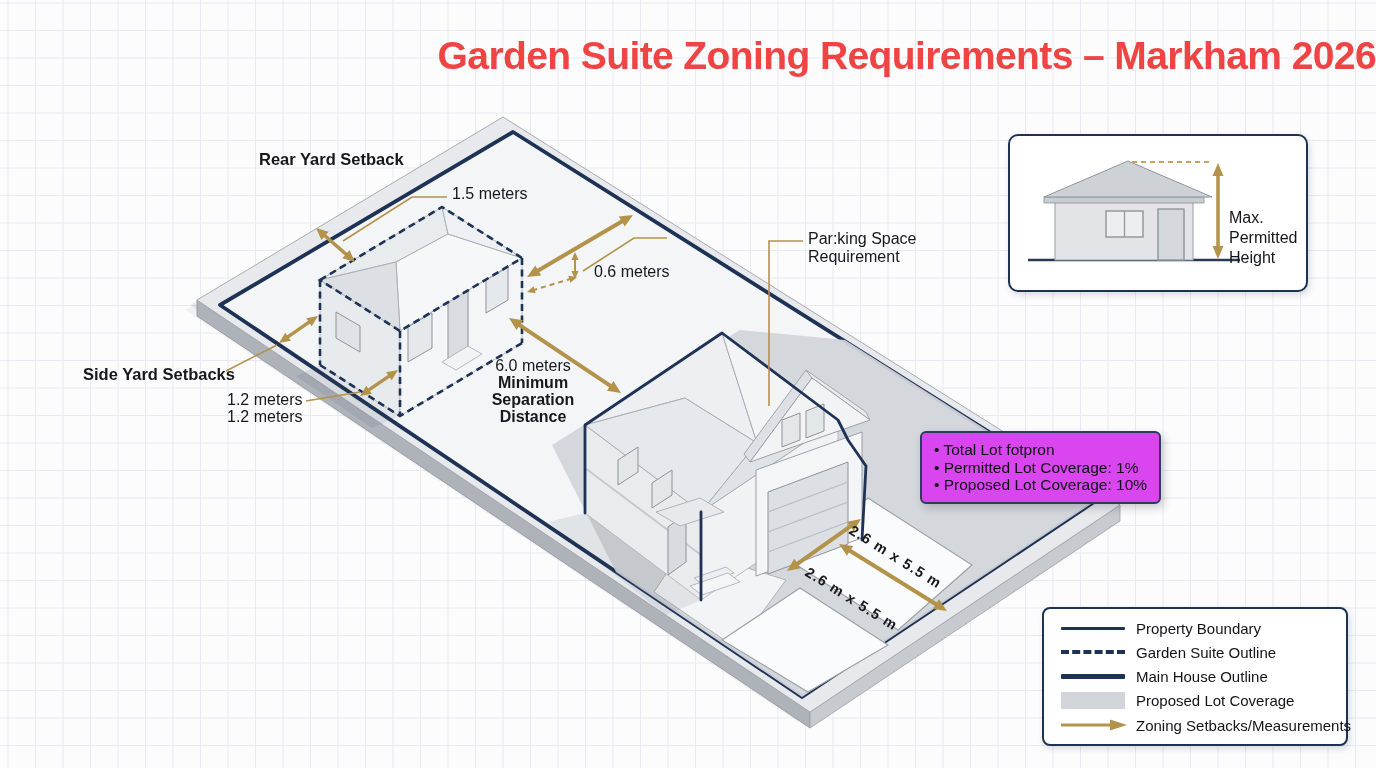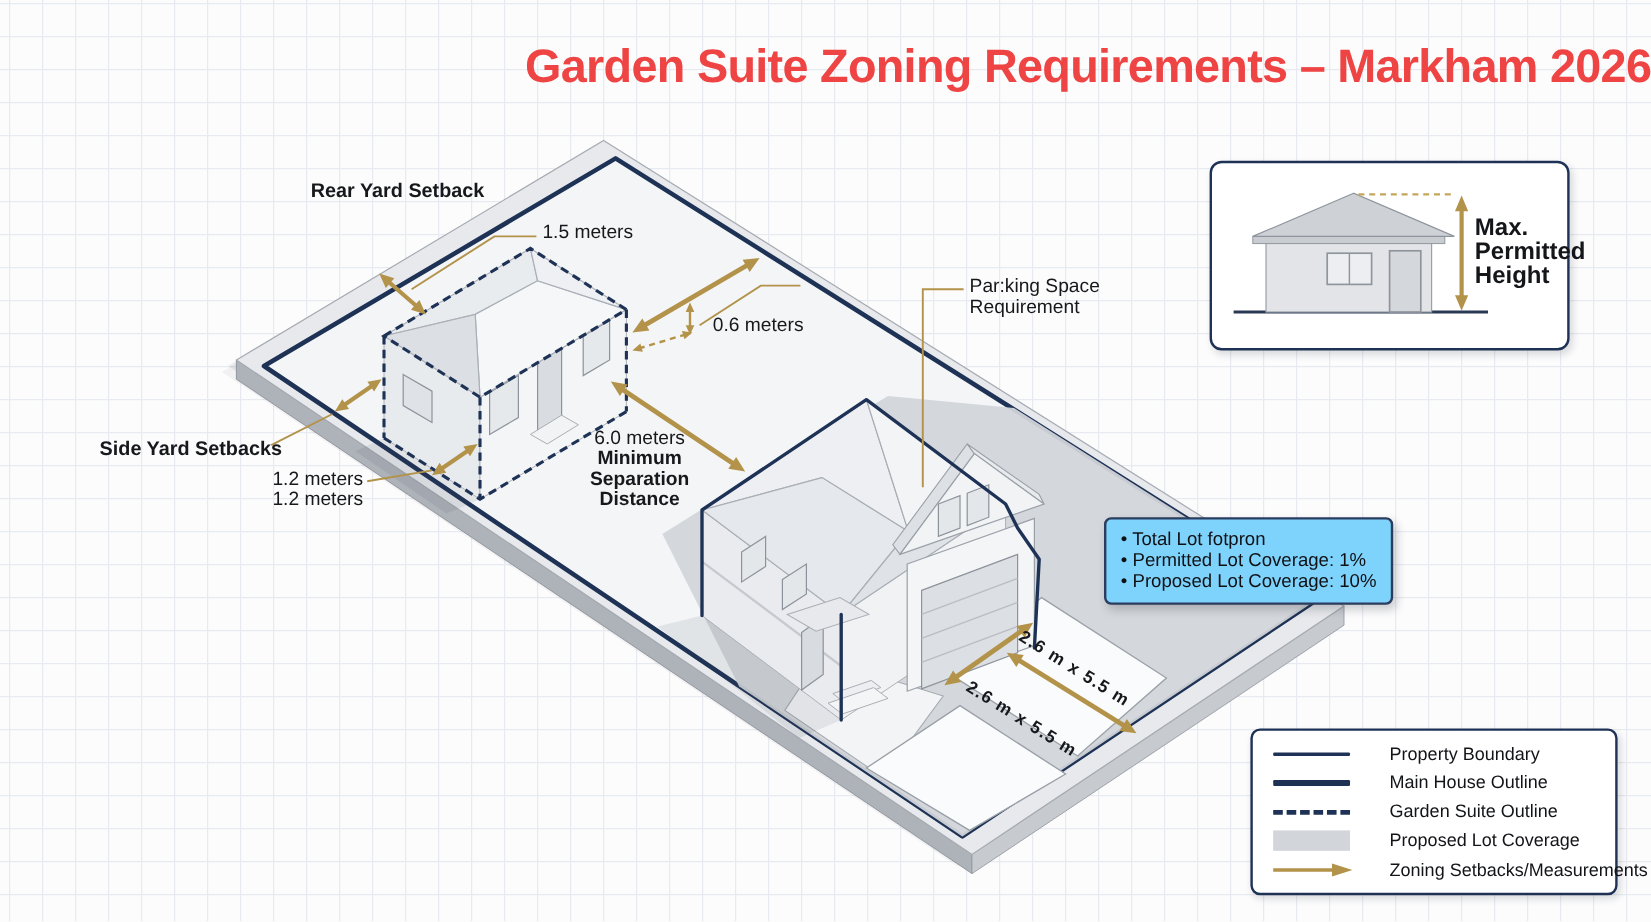--- a/index.html
+++ b/index.html
@@ -13,46 +13,46 @@
     position:absolute;top:34px;left:0;width:100%;text-align:right;
     font-size:39px;font-weight:700;color:#ef4444;letter-spacing:-0.6px;
   }
   .lbl{position:absolute;font-size:16px;line-height:17px;color:#17181c;white-space:nowrap}
   .bold{font-weight:700}
   .sep-block{position:absolute;left:458px;top:357px;width:150px;text-align:center;
     font-size:16px;line-height:17px;color:#17181c}
   .park-block{position:absolute;left:808px;top:230px;font-size:16px;line-height:17.5px;
     font-weight:400;color:#17181c}
   .box{
-    position:absolute;background:#7dd3fc;border:2.5px solid #2b3c5e;border-radius:6px;
+    position:absolute;background:#d946ef;border:2.5px solid #2b3c5e;border-radius:6px;
     box-shadow:3px 4px 8px rgba(30,35,50,.22);padding:8px 12px;
     font-size:15.5px;line-height:17.5px;color:#101114;white-space:nowrap;
   }
   .box .indent{padding-left:10px}
   .legend{
     position:absolute;left:1042px;top:607px;width:306px;height:139px;
     background:#ffffff;border:2.5px solid #1e3256;border-radius:8px;
     box-shadow:2px 3px 6px rgba(30,35,50,.15);
     padding:8px 10px;box-sizing:border-box;
     display:flex;flex-direction:column;justify-content:space-between;
   }
   .legend-row{display:flex;align-items:center;height:22px}
   .sw{width:78px;display:flex;justify-content:center;align-items:center;flex:0 0 78px}
   .line-thin{width:64px;height:3px;background:#1e3256;border-radius:1px}
   .line-thick{width:64px;height:5px;background:#1e3256;border-radius:1px}
   .line-dash{width:64px;height:0;border-top:4.5px dashed #1e3256}
   .fill-sw{width:64px;height:17px;background:#d2d5d9}
-  .legend-label{margin-left:26px;font-size:15px;color:#131418;white-space:nowrap}
+  .legend-label{margin-left:4px;font-size:15px;color:#131418;white-space:nowrap}
   .inset{
     position:absolute;left:1008px;top:134px;width:300px;height:158px;
     background:#ffffff;border:2.5px solid #1e3256;border-radius:10px;
     box-shadow:2px 3px 6px rgba(30,35,50,.15);box-sizing:border-box;
   }
   .inset svg{position:absolute;left:0;top:0}
-  .inset-label{position:absolute;left:219px;top:44px;font-weight:700;font-size:20px;
+  .inset-label{position:absolute;left:219px;top:72px;font-weight:400;font-size:16px;
     line-height:20px;color:#15161a;white-space:nowrap}
 </style>
 </head>
 <body>
 
 <div class="stage">
 
 <svg id="scene" width="1376" height="768" viewBox="0 0 1376 768">
 
   <g id="grid-layer">
@@ -291,29 +291,29 @@
 
 <div class="legend">
   <div class="legend-row">
     <span class="sw">
           <span class="line-thin"></span>
         </span>
     <span class="legend-label">Property Boundary</span>
   </div>
   <div class="legend-row">
     <span class="sw">
+          <span class="line-dash"></span>
+        </span>
+    <span class="legend-label">Garden Suite Outline</span>
+  </div>
+  <div class="legend-row">
+    <span class="sw">
           <span class="line-thick"></span>
         </span>
     <span class="legend-label">Main House Outline</span>
-  </div>
-  <div class="legend-row">
-    <span class="sw">
-          <span class="line-dash"></span>
-        </span>
-    <span class="legend-label">Garden Suite Outline</span>
   </div>
   <div class="legend-row">
     <span class="sw">
           <span class="fill-sw"></span>
         </span>
     <span class="legend-label">Proposed Lot Coverage</span>
   </div>
   <div class="legend-row">
     <span class="sw">
       <svg width="68" height="14">

